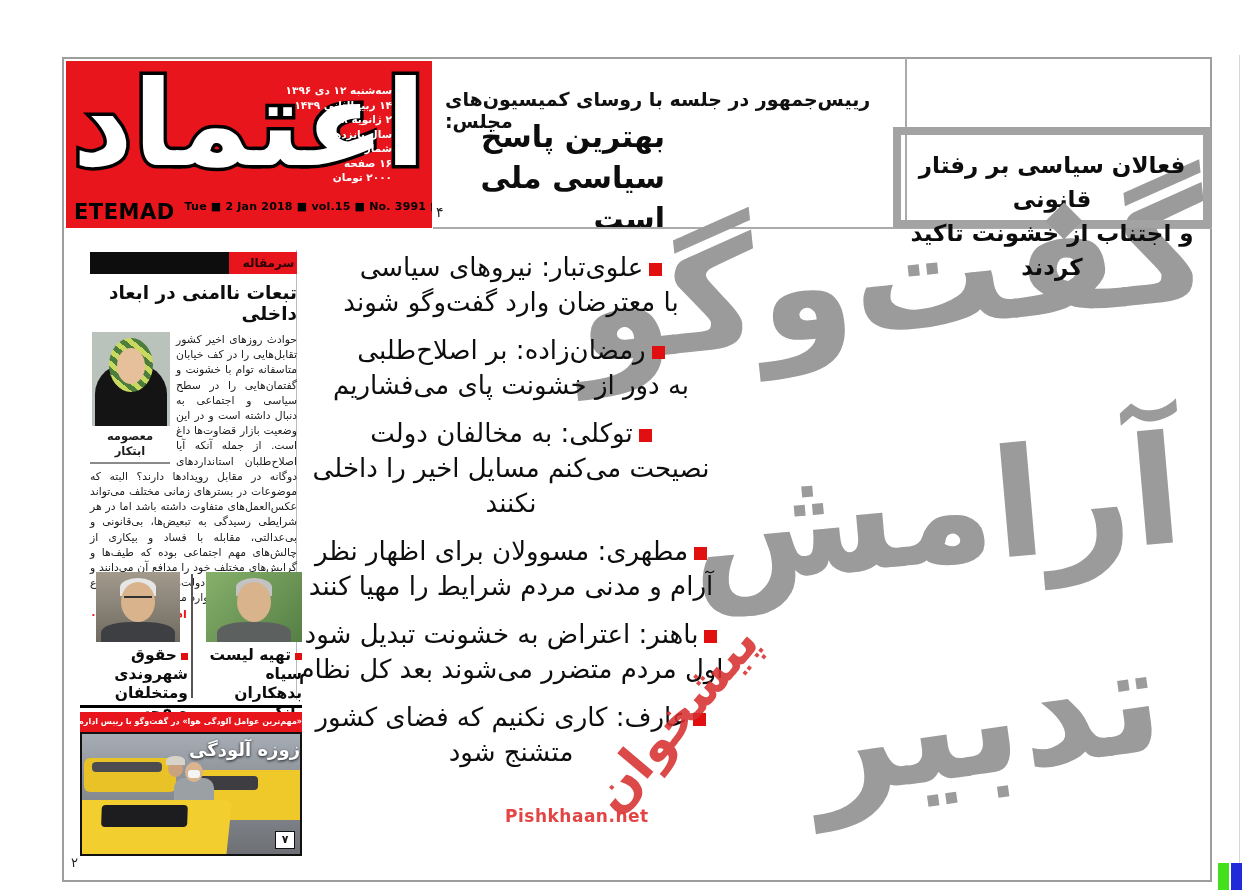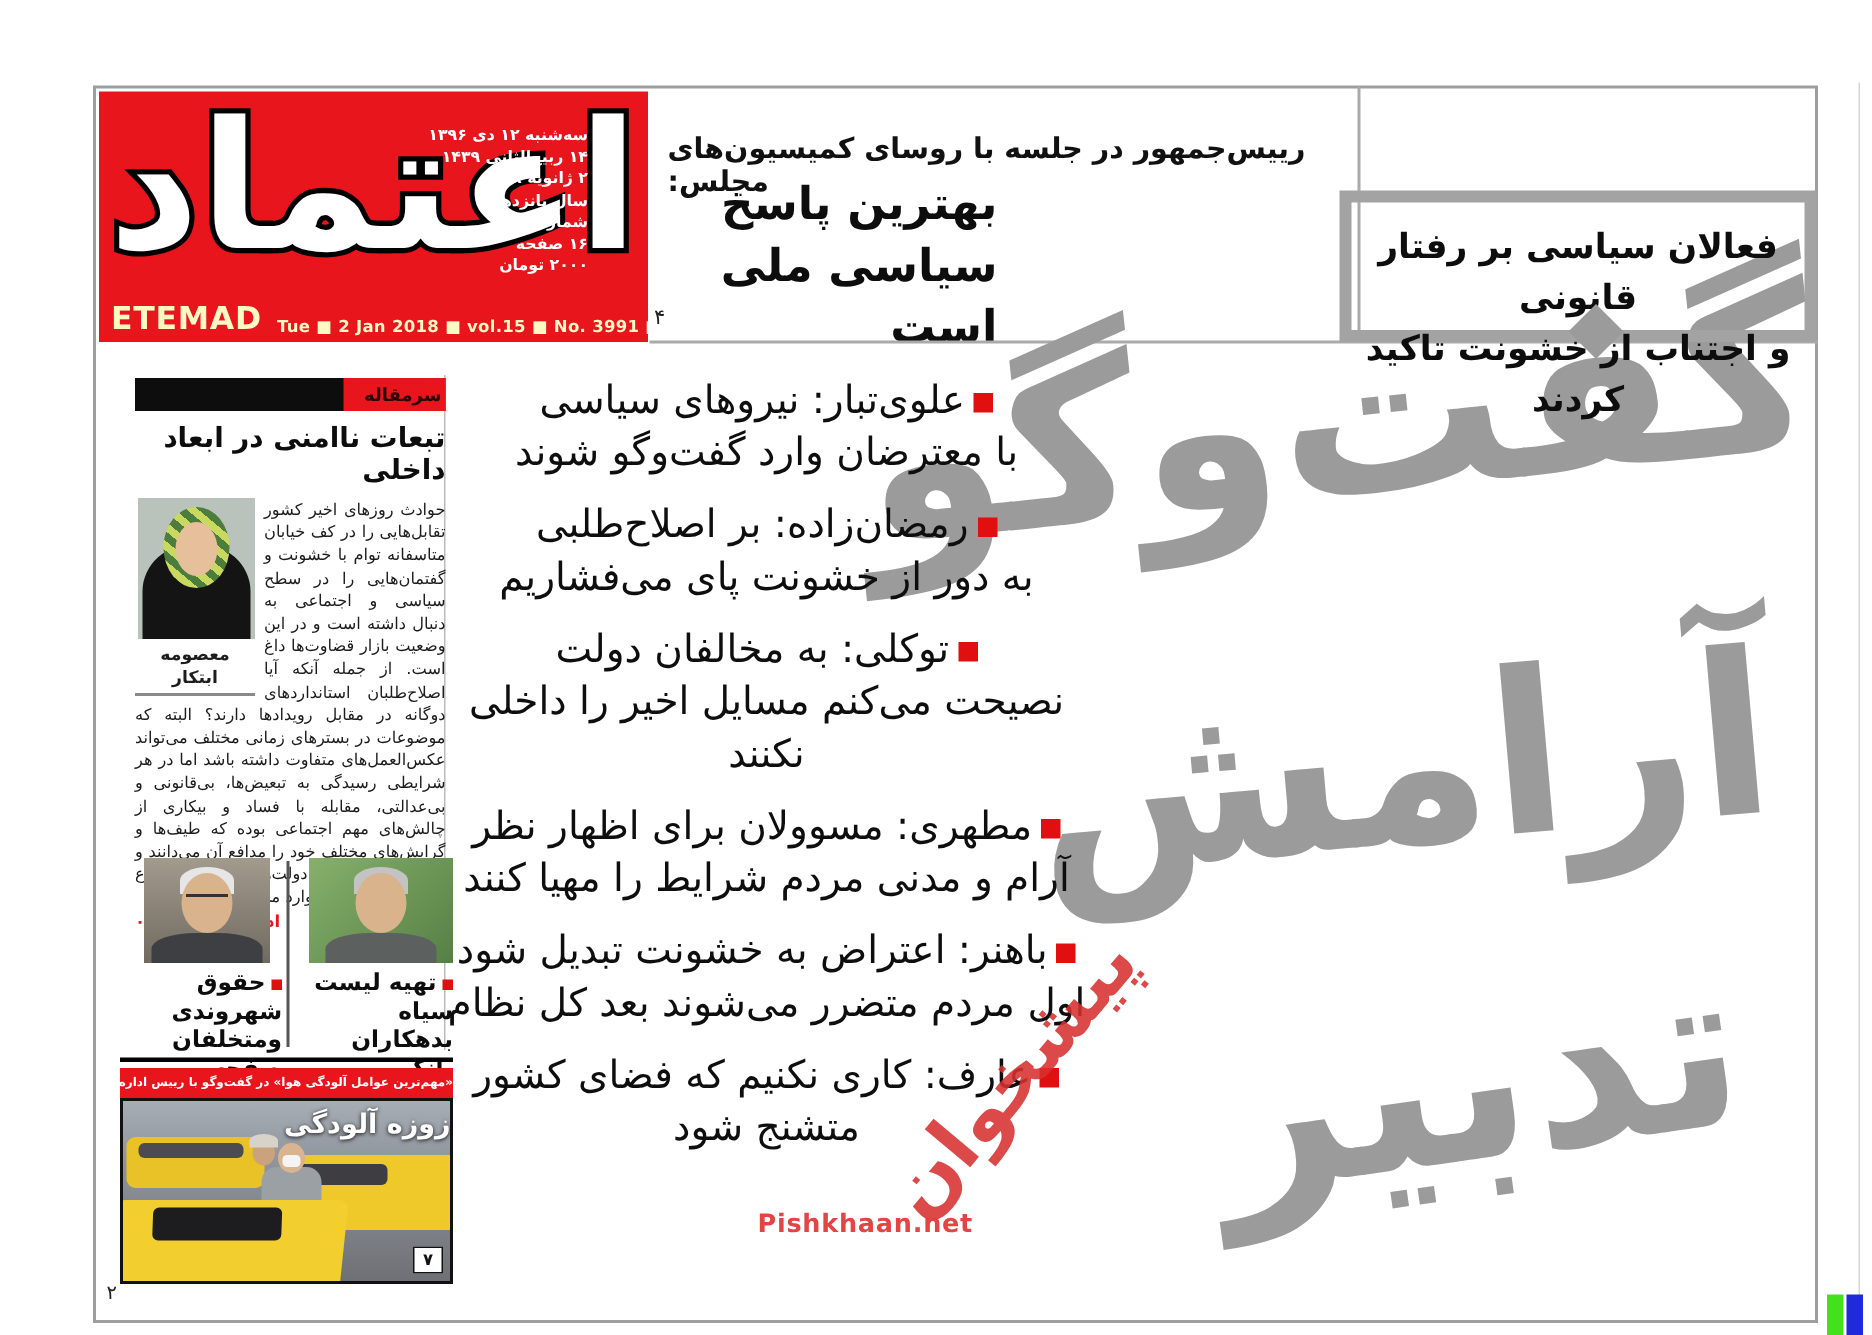--- a/index.html
+++ b/index.html
@@ -14,21 +14,21 @@
   .edge-line { left:1239px; top:55px; width:1px; height:830px; background:#d7d7d7; }
 
   
   .masthead { left:66px; top:61px; width:366px; height:167px; background:#e8151c; overflow:hidden; }
   .logo-fa { position:absolute; left:0; right:0; top:-12px; height:150px; text-align:center;
              font-size:118px; font-weight:bold; color:#fff; line-height:150px;
              -webkit-text-stroke:7px #000; paint-order:stroke fill; letter-spacing:-2px; }
   .mast-dates { position:absolute; top:22px; right:40px; color:#fff; font-size:10.5px;
                 font-weight:bold; line-height:14.5px; text-align:right; z-index:3; }
   .mast-bottom { position:absolute; left:8px; right:8px; bottom:4px; height:24px; z-index:3;
-                 display:flex; align-items:flex-end; direction:ltr; color:#fef9c3; }
+                 display:flex; align-items:flex-start; direction:ltr; color:#000000; }
   .logo-en { font-size:21px; font-weight:bold; letter-spacing:0.5px; margin-right:10px; }
   .mast-info { font-size:11px; font-weight:bold; letter-spacing:0.2px; white-space:nowrap; }
 
   
   .kicker { left:445px; top:88px; width:458px; text-align:left; direction:rtl;
             font-size:19px; font-weight:bold; color:#111; }
   .lead-headline { left:445px; top:116px; width:220px; text-align:right; font-size:30px;
                    font-weight:bold; color:#0d0d0d; line-height:41px; }
   .pageref4 { left:436px; top:204px; font-size:14px; color:#222; }
   .top-rule { left:433px; top:227px; width:779px; height:1.5px; background:#aaa; }

